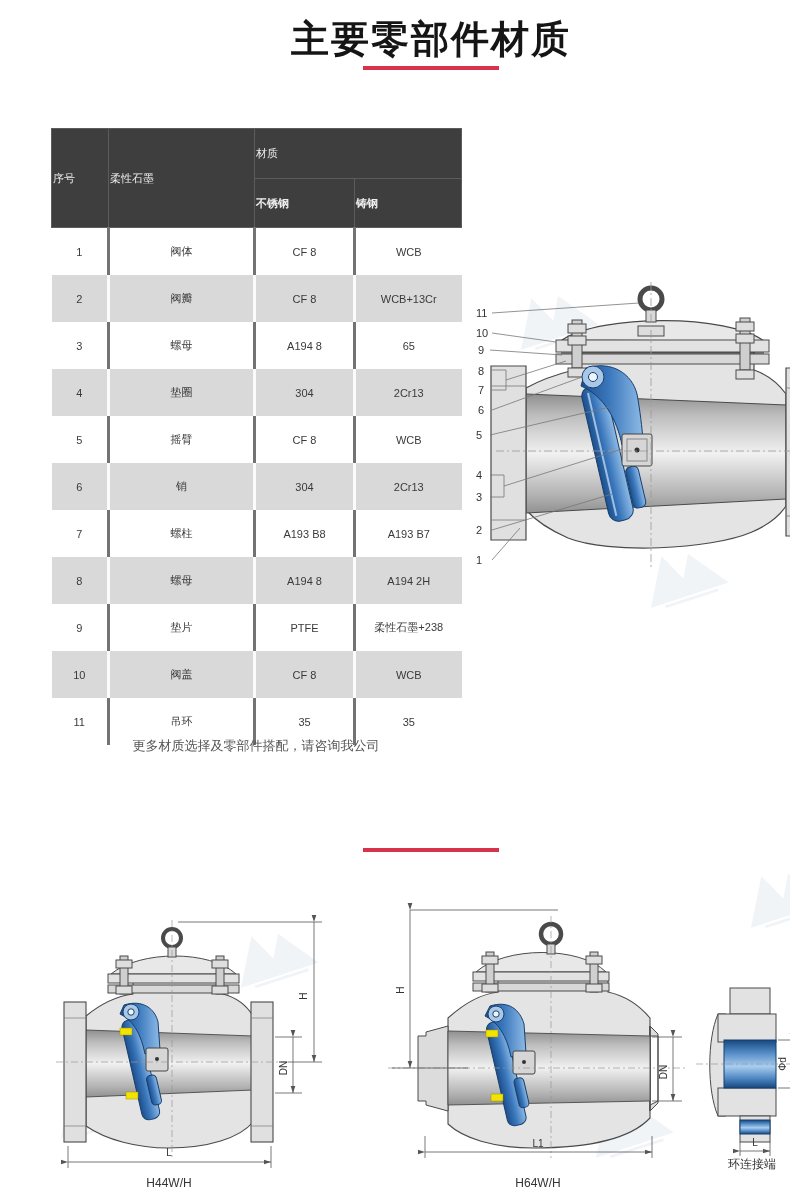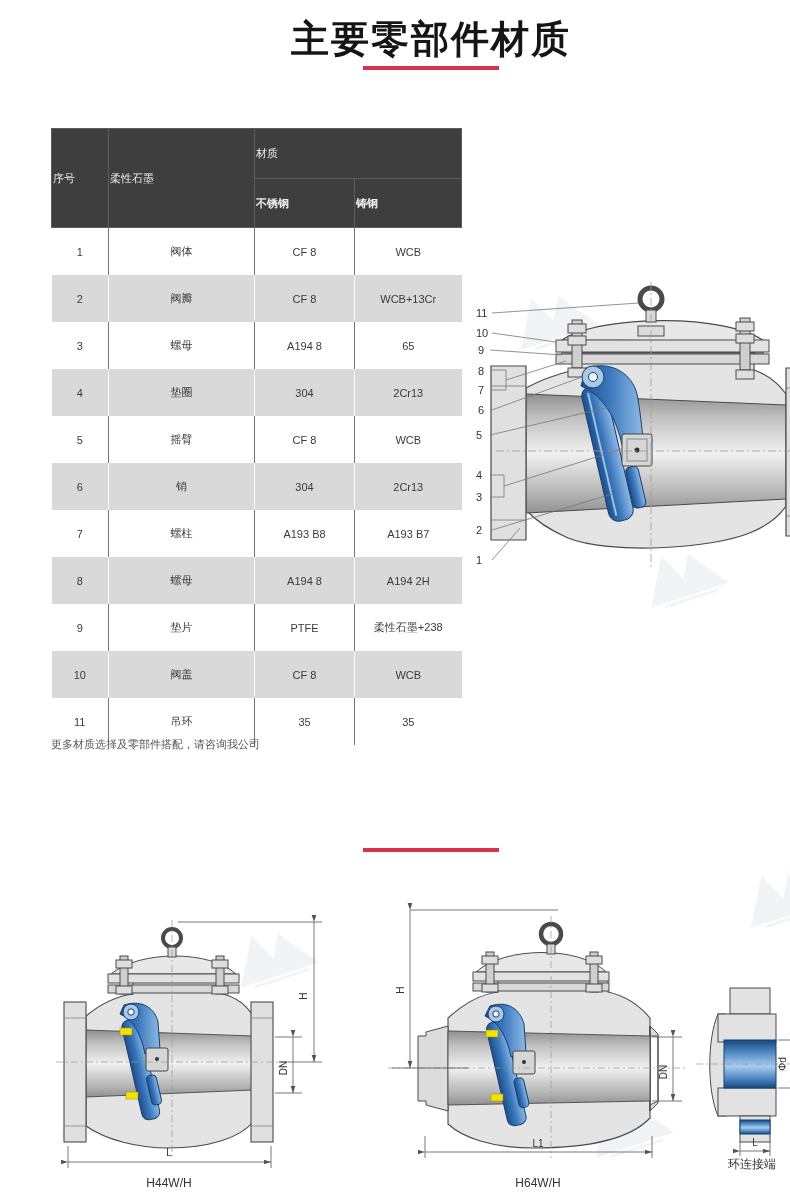--- a/index.html
+++ b/index.html
@@ -8,25 +8,25 @@
   .sec-title { position:absolute; left:0; width:790px; text-align:center; font-size:38px; font-weight:bold;
                color:#151515; letter-spacing:2px; z-index:2; }
   .red-line { position:absolute; width:136px; height:4px; background:#d6344a; z-index:2; }
   
   table.mat { position:absolute; left:15px; top:128px; width:410px; border-collapse:collapse;
               table-layout:fixed; font-size:11px; color:#3a3a3a; z-index:2; }
   table.mat th { background:#3e3e3e; color:#efefef; font-weight:normal; border:1px solid #5c5c5c;
                  text-align:left; }
   table.mat tr.h1 th { height:47px; }
   table.mat tr.h2 th { height:46px;font-weight:bold; }
-  table.mat td { text-align:center; height:45px; border-left:1px solid #737373; }
+  table.mat td { text-align:center; height:45px; border-left:3px solid #737373; }
   table.mat td:first-child { border-left:none; }
   table.mat tr.alt { background:#d9d9d9; }
   table.mat tr.alt td { border-left-color:#fbfbfb; }
-  .note { position:absolute; left:15px; top:737px; width:410px; text-align:left; font-size:11px;
+  .note { position:absolute; left:15px; top:737px; width:410px; text-align:center; font-size:13px;
           color:#555; z-index:2; }
   svg text { font-family:"Liberation Sans","DejaVu Sans",sans-serif; }
   .callout { font-size:11px; fill:#333; }
   .dimlab { font-size:10px; fill:#333; }
   .caption { font-size:12px; fill:#333; }
   .wm { position:absolute; opacity:0.07; z-index:0; transform:rotate(-18deg); }
 </style>
 </head>
 <body>
 

